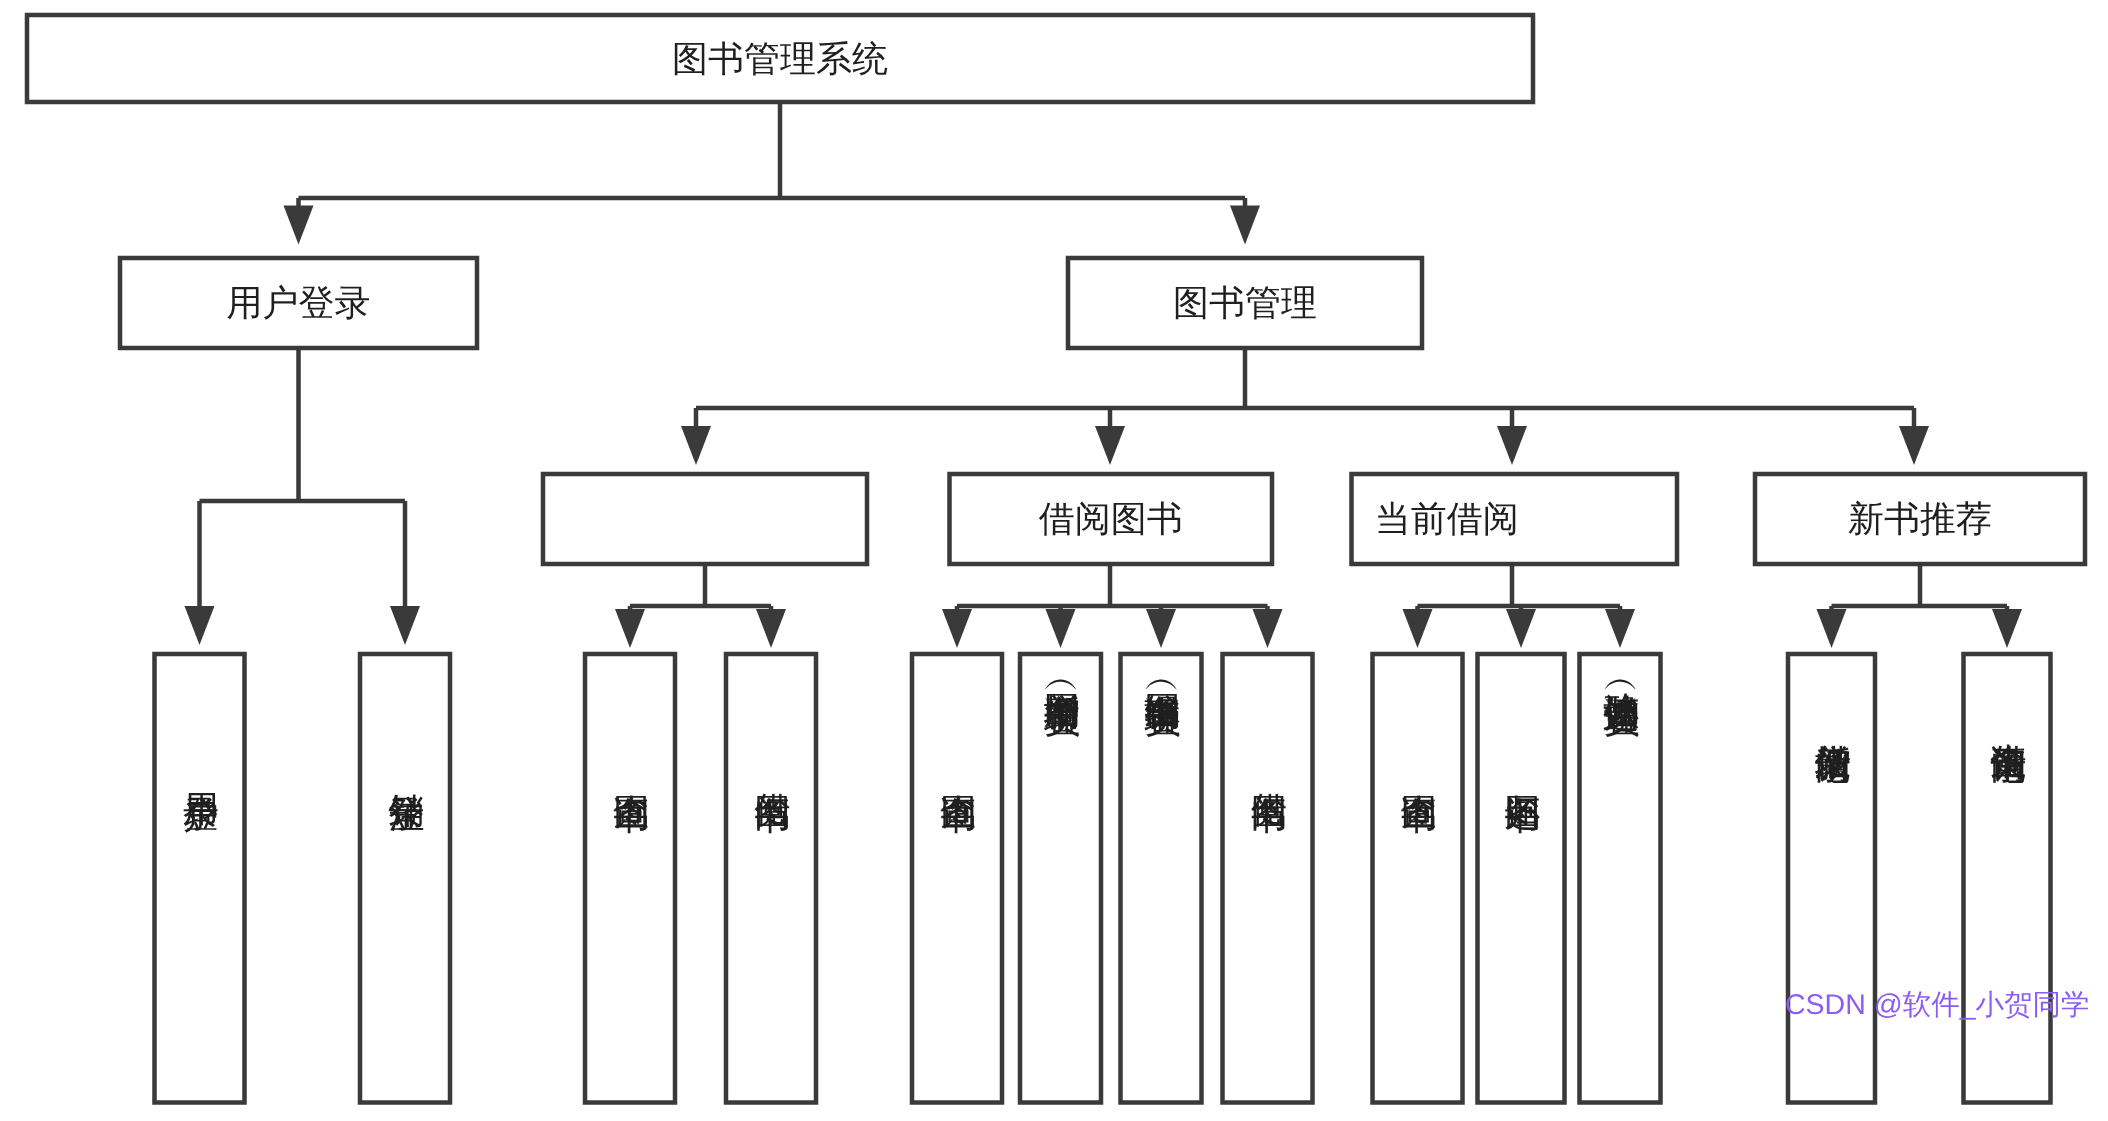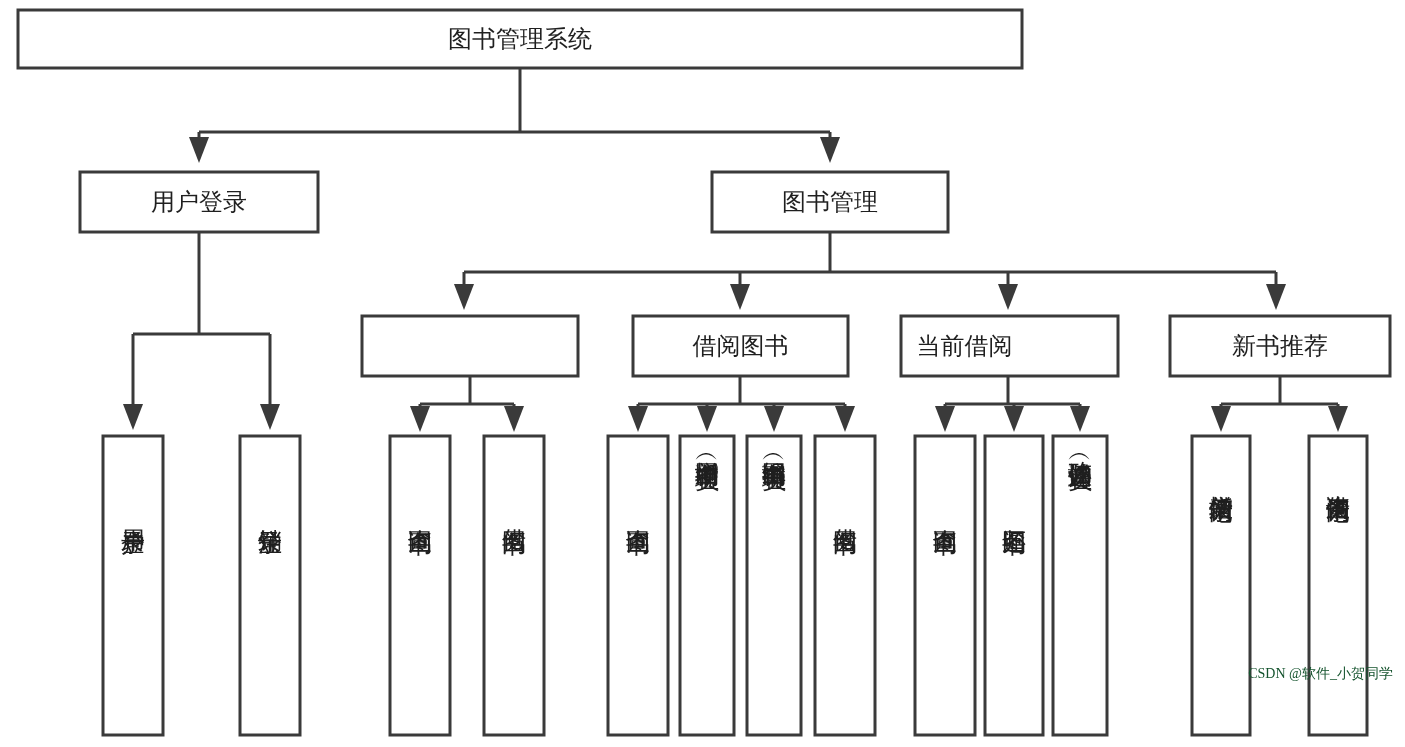--- a/index.html
+++ b/index.html
@@ -69,23 +69,23 @@
   .hlabel-wrap span {
     font-family: "Liberation Sans", "DejaVu Sans", sans-serif;
     font-size: 24px;
     color: #1f1f1f;
     white-space: nowrap;
   }
   .watermark {
     position: absolute;
     right: 12px;
     bottom: 8px;
-    font-family: Liberation Serif, serif;
-    font-size: 14px;
-    color: #14532d;
+    font-family: Liberation Sans, sans-serif;
+    font-size: 19px;
+    color: #8b5cf6;
     white-space: nowrap;
     pointer-events: none;
   }
 </style>
 </head>
 <body>
 
 <div id="diagram-root">
 
   <svg class="diagram" viewBox="0 0 1405 747" xmlns="http://www.w3.org/2000/svg">

